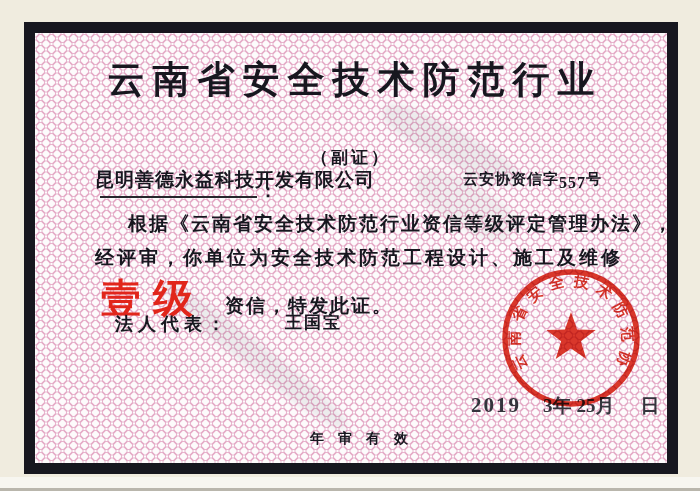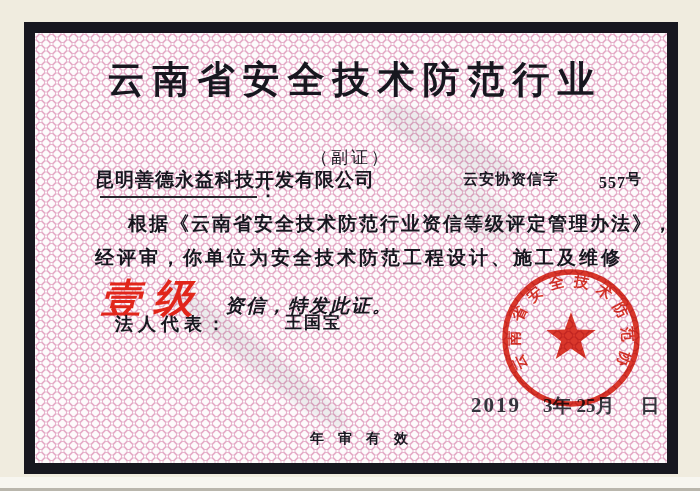--- a/index.html
+++ b/index.html
@@ -21,34 +21,34 @@
           background-size:11px 11px;
           background-position:0 0, 5.5px 5.5px; }
 
   .txt{ position:absolute; color:#17171f; white-space:nowrap; }
 
   .title1{ left:0; top:22px; width:100%; text-align:center;
            font-size:37px; font-weight:bold; letter-spacing:8px; text-indent:8px; }
   .title2{ left:0; top:67px; width:100%; text-align:center;
            font-size:36px; font-weight:bold; letter-spacing:58px; text-indent:58px; }
   .subtitle{ left:0; top:113px; width:100%; text-align:center;
-           font-size:17px; font-weight:normal; letter-spacing:3px; }
+           font-size:17px; font-weight:bold; letter-spacing:3px; }
 
   .company{ left:60px; top:134px; font-size:19px; font-weight:bold; letter-spacing:1px; }
   .company-underline{ position:absolute; left:65px; top:163px; width:157px; height:0;
            border-bottom:2px solid #26262c; }
   .company-colon{ left:224px; top:146px; font-size:18px; font-weight:bold; }
 
   .certno{ left:428px; top:137px; font-size:15px; font-weight:bold; letter-spacing:1px; }
-  .certno .num{ position:relative; top:4px; font-size:16px;margin-left:40px; }
+  .certno .num{ position:relative; top:4px; font-size:16px; }
 
   .body1{ left:93px; top:178px; font-size:19px; font-weight:bold; letter-spacing:2px; }
   .body2{ left:60px; top:212px; font-size:19px; font-weight:bold; letter-spacing:3px; }
 
-  .grade-line{ position:absolute; left:66px; top:238px; display:flex; align-items:baseline;font-style:italic; }
+  .grade-line{ position:absolute; left:66px; top:238px; display:flex; align-items:baseline; }
   .grade{ color:#e1261b; font-size:40px; font-weight:bold; letter-spacing:12px; }
   .grade-suffix{ color:#17171f; font-size:19px; font-weight:bold; letter-spacing:2px; margin-left:20px; }
 
   .legal-label{ left:80px; top:279px; font-size:18px; font-weight:bold; letter-spacing:5px; }
   .legal-name{ left:250px; top:278px; font-size:17px; font-weight:bold; letter-spacing:2px; }
 
   .review-table{ position:absolute; left:63px; top:313px; border-collapse:collapse; }
   .review-table td{ border:1.5px solid #34343a; }
   .review-table td.lbl{ width:78px; text-align:center; font-size:16px; font-weight:bold;
            letter-spacing:2px; color:#17171f; }

